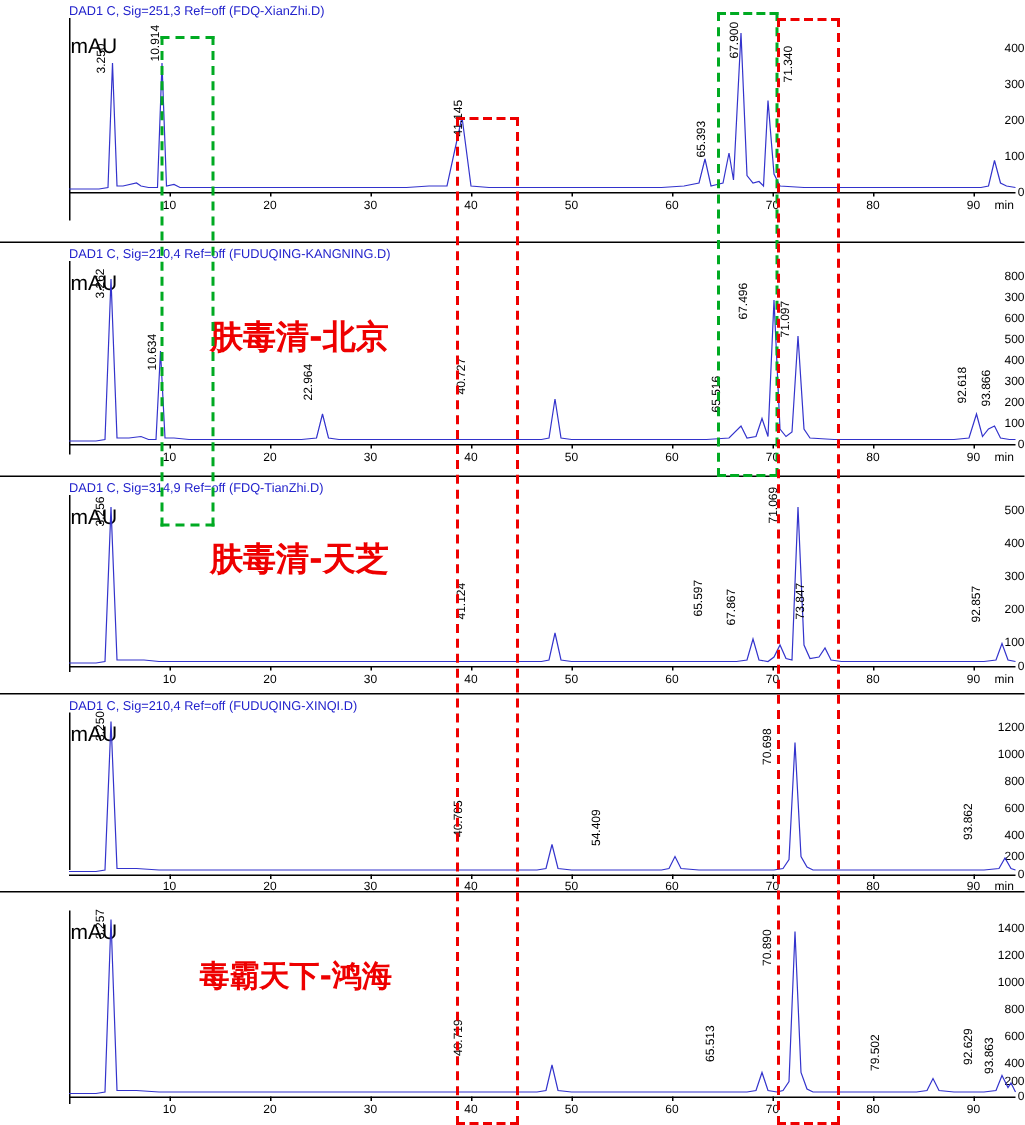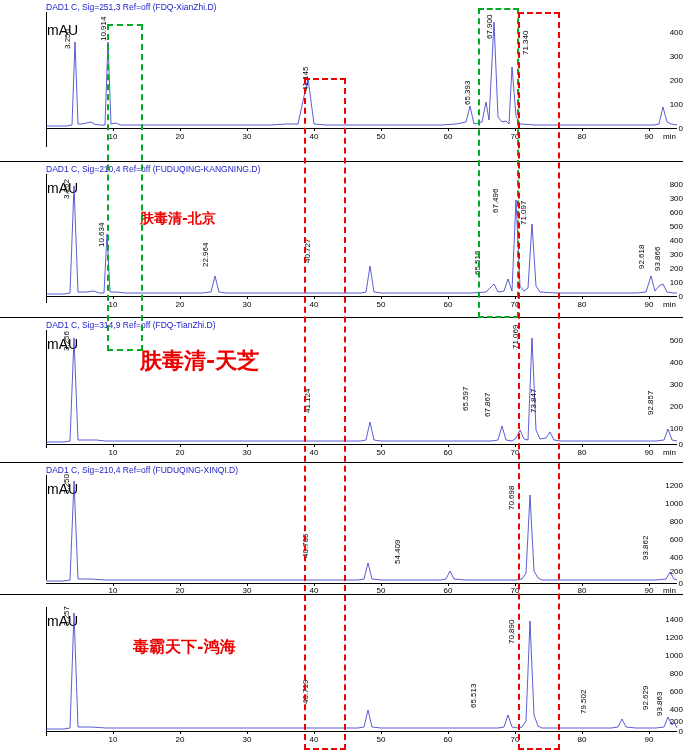--- a/index.html
+++ b/index.html
@@ -167,21 +167,21 @@
     <div class="peaklabel" style="left:71px;top:28px;">3.262</div>
     <div class="peaklabel" style="left:106px;top:76px;">10.634</div>
     <div class="peaklabel" style="left:210px;top:96px;">22.964</div>
     <div class="peaklabel" style="left:312px;top:92px;">40.727</div>
     <div class="peaklabel" style="left:482px;top:104px;">65.516</div>
     <div class="peaklabel" style="left:500px;top:42px;">67.496</div>
     <div class="peaklabel" style="left:528px;top:54px;">71.097</div>
     <div class="peaklabel" style="left:646px;top:98px;">92.618</div>
     <div class="peaklabel" style="left:662px;top:100px;">93.866</div>
 
-    <div class="cnlabel" style="left:140px;top:48px;font-size:14px;color:#ee0000;">肤毒清-北京</div>
+    <div class="cnlabel" style="left:140px;top:48px;font-size:22px;color:#ee0000;">肤毒清-北京</div>
   </div>
 
   <div class="panel" style="height:145px;">
     <div class="panel-title">DAD1 C, Sig=314,9 Ref=off (FDQ-TianZhi.D)</div>
     <div class="ytitle" style="left:16px;top:18px;">mAU</div>
     <div class="ylab" style="top:22px;width:38px;">500</div>
     <div class="ylab" style="top:44px;width:38px;">400</div>
     <div class="ylab" style="top:66px;width:38px;">300</div>
     <div class="ylab" style="top:88px;width:38px;">200</div>
     <div class="ylab" style="top:110px;width:38px;">100</div>
@@ -214,21 +214,21 @@
     <div class="xunit" style="left:663px;top:130px;">min</div>
 
     <div class="peaklabel" style="left:71px;top:24px;">3.256</div>
     <div class="peaklabel" style="left:312px;top:86px;">41.124</div>
     <div class="peaklabel" style="left:470px;top:84px;">65.597</div>
     <div class="peaklabel" style="left:492px;top:90px;">67.867</div>
     <div class="peaklabel" style="left:520px;top:22px;">71.069</div>
     <div class="peaklabel" style="left:538px;top:86px;">73.847</div>
     <div class="peaklabel" style="left:655px;top:88px;">92.857</div>
 
-    <div class="cnlabel" style="left:140px;top:28px;font-size:22px;color:#ee0000;">肤毒清-天芝</div>
+    <div class="cnlabel" style="left:140px;top:40px;font-size:22px;color:#ee0000;">肤毒清-天芝</div>
   </div>
 
   <div class="panel" style="height:132px;">
     <div class="panel-title">DAD1 C, Sig=210,4 Ref=off (FUDUQING-XINQI.D)</div>
     <div class="ytitle" style="left:16px;top:18px;">mAU</div>
     <div class="ylab" style="top:22px;width:38px;">1200</div>
     <div class="ylab" style="top:40px;width:38px;">1000</div>
     <div class="ylab" style="top:58px;width:38px;">800</div>
     <div class="ylab" style="top:76px;width:38px;">600</div>
     <div class="ylab" style="top:94px;width:38px;">400</div>
@@ -306,21 +306,21 @@
     <div class="xlab" style="left:649px;top:140px;">90</div>
 
     <div class="peaklabel" style="left:71px;top:22px;">3.257</div>
     <div class="peaklabel" style="left:310px;top:100px;">40.719</div>
     <div class="peaklabel" style="left:478px;top:104px;">65.513</div>
     <div class="peaklabel" style="left:516px;top:40px;">70.890</div>
     <div class="peaklabel" style="left:588px;top:110px;">79.502</div>
     <div class="peaklabel" style="left:650px;top:106px;">92.629</div>
     <div class="peaklabel" style="left:664px;top:112px;">93.863</div>
 
-    <div class="cnlabel" style="left:133px;top:42px;font-size:16px;color:#ee0000;">毒霸天下-鸿海</div>
+    <div class="cnlabel" style="left:133px;top:42px;font-size:20px;color:#ee0000;">毒霸天下-鸿海</div>
   </div>
 
 </div>
 
 <div class="box green" style="left:107px;top:24px;width:36px;height:327px;"></div>
 <div class="box green" style="left:478px;top:8px;width:41px;height:310px;"></div>
 <div class="box red" style="left:304px;top:78px;width:42px;height:672px;"></div>
 <div class="box red" style="left:518px;top:12px;width:42px;height:738px;"></div>
 
 </body></html>

